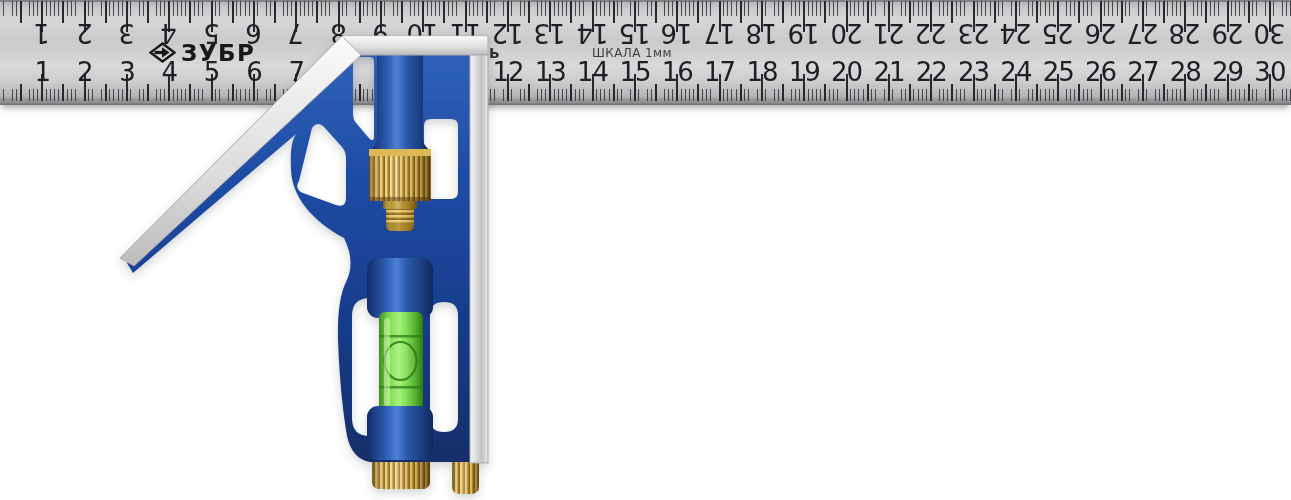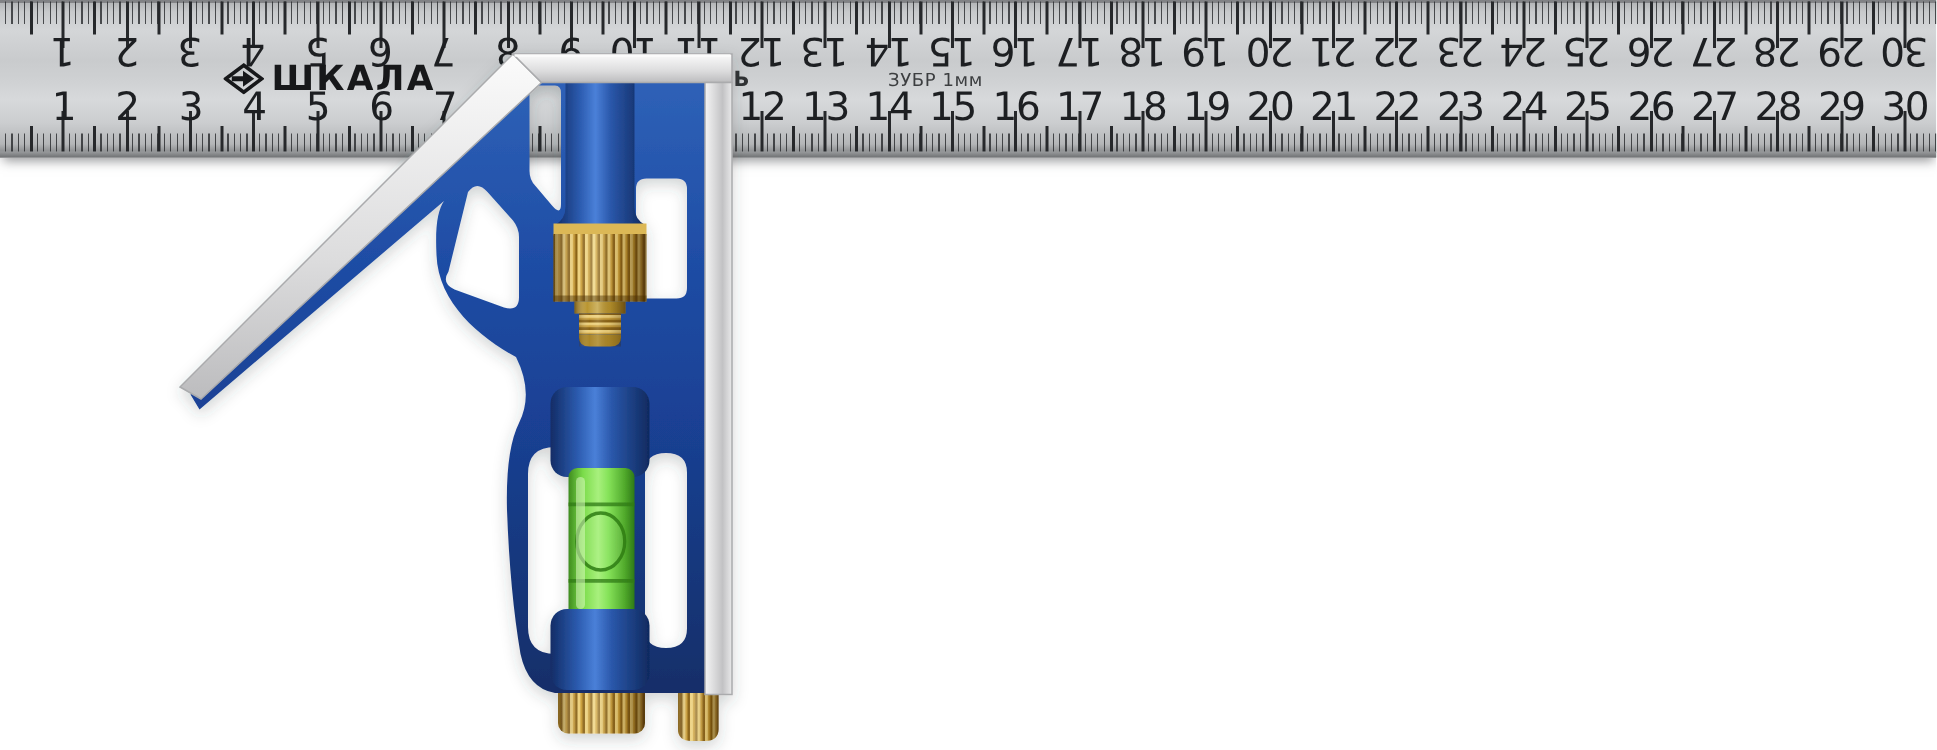--- a/index.html
+++ b/index.html
@@ -233,24 +233,24 @@
         <span class="num bot" style="left: 1227.57px;">29</span>
         <span class="num bot" style="left: 1269.9px;">30</span>
       </div>
 
     <div class="brand">
       <svg width="27" height="21" viewBox="0 0 27 21">
         <path d="M13.5 1.5 L25.5 10.5 L13.5 19.5 L1.5 10.5 Z" fill="none" stroke="#17181a" stroke-width="2.4"></path>
         <path d="M5.5 10.5 H16" stroke="#17181a" stroke-width="3.2"></path>
         <path d="M13 5.2 L20.5 10.5 L13 15.8 Z" fill="#17181a"></path>
       </svg>
-      <span class="brand-text">ШКАЛА</span>
+      <span class="brand-text">ЗУБР</span>
     </div>
 
-    <span class="scale-label">ЗУБР 1мм</span>
+    <span class="scale-label">ШКАЛА 1мм</span>
     <span class="edge-frag">Ь</span>
   </div>
 
   <svg class="head-svg" width="1291" height="500" viewBox="0 0 1291 500">
     <defs>
       <linearGradient id="gradBody" x1="0" y1="0" x2="0" y2="1">
         <stop offset="0" stop-color="#2f62b8"></stop>
           <stop offset=".3" stop-color="#1f4da5"></stop>
         <stop offset=".55" stop-color="#1a4195"></stop>
           <stop offset=".85" stop-color="#153577"></stop>

